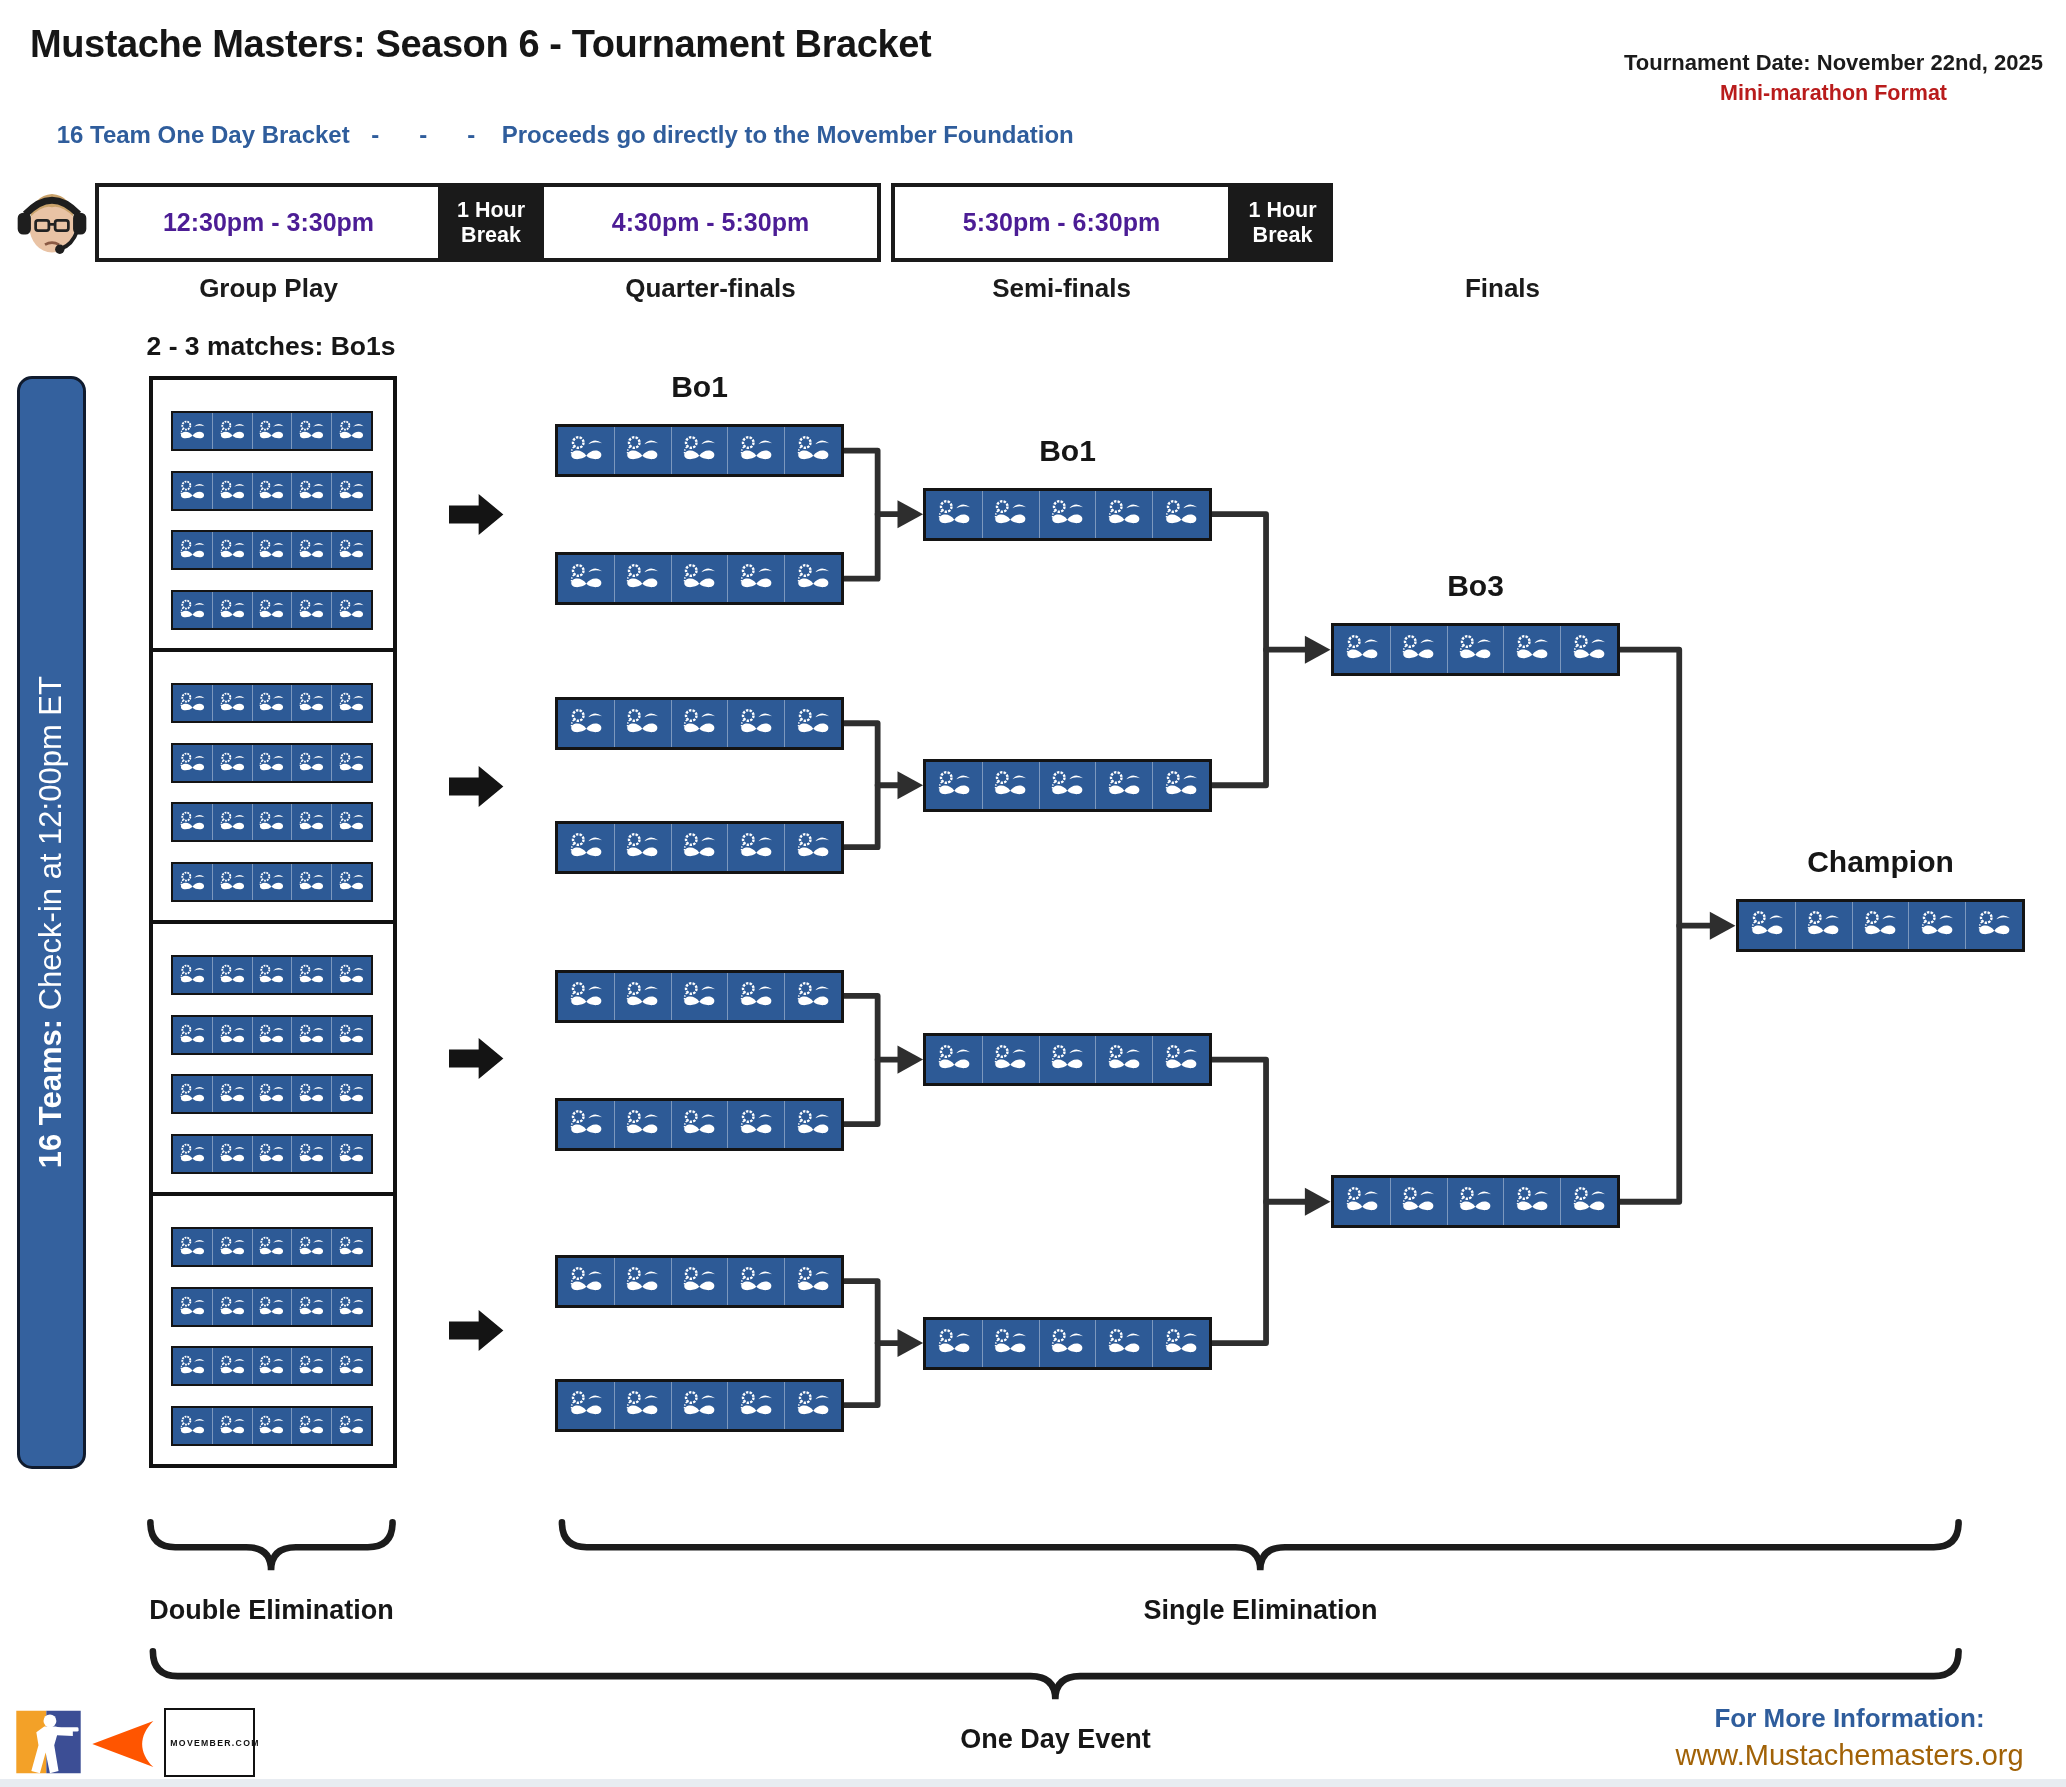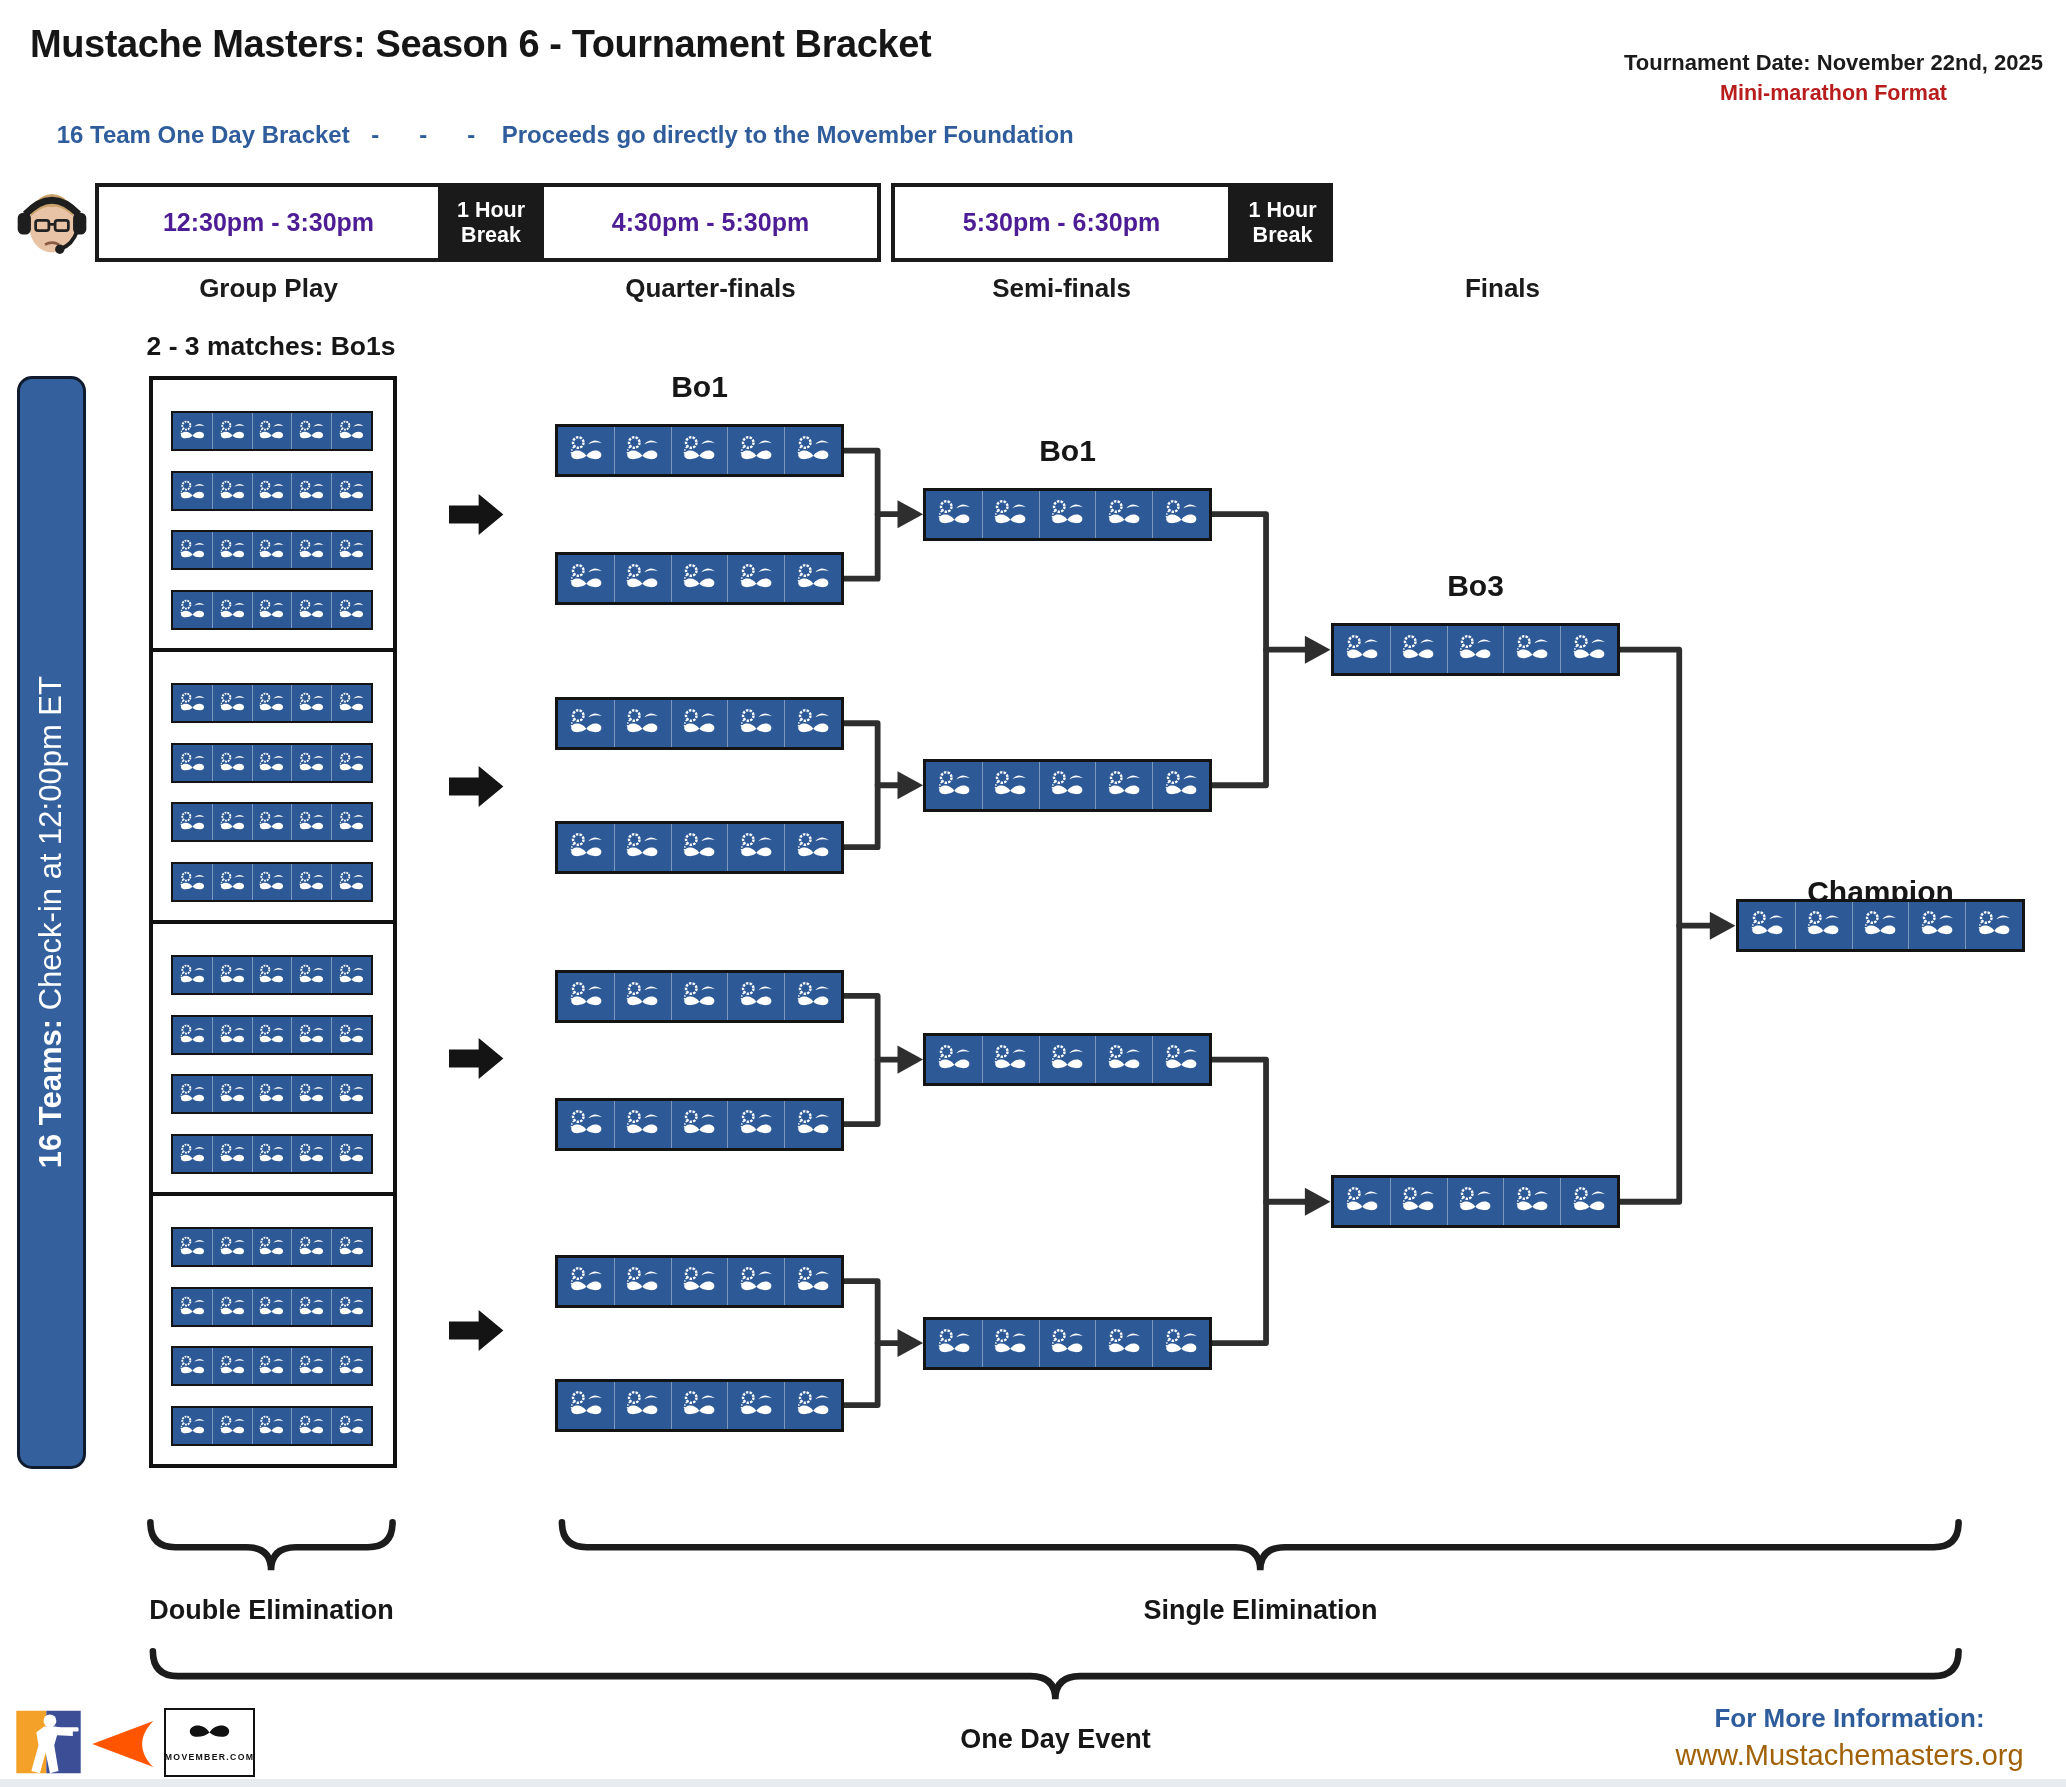--- a/index.html
+++ b/index.html
@@ -47,21 +47,21 @@
   .block-arrow{position:absolute;left:449px;width:56px;height:45px;}
 
   .overlay{position:absolute;left:0;top:0;pointer-events:none;}
 
   
   .elim-label{position:absolute;width:347px;text-align:center;font-size:27px;font-weight:bold;color:#161616;}
   .info-block{position:absolute;right:18px;top:1703px;width:397px;text-align:center;}
   .info-label{font-size:26px;font-weight:bold;color:#2f5d9c;}
   .info-url{font-size:29px;color:#a16207;margin-top:5px;}
   .movember-box{position:absolute;left:164px;top:1708px;width:91px;height:69px;background:#fff;
-                border:2.5px solid #111;box-sizing:border-box;display:flex;flex-direction:column;
+                border:2.5px solid #111;box-sizing:border-box;display:flex;
                 align-items:center;justify-content:center;gap:11px;}
   .movember-text{font-size:8.7px;font-weight:bold;letter-spacing:1.3px;color:#111;white-space:nowrap;}
   .bottom-strip{position:absolute;left:0;top:1779px;width:2066px;height:8.3px;background:#e8ecf1;}
 </style>
 </head>
 <body>
 
 <div class="canvas">
 
   <svg width="0" height="0" style="position:absolute" aria-hidden="true">
@@ -603,21 +603,21 @@
     <g stroke="#1c1c1c" stroke-width="8" fill="none" stroke-linecap="round">
       <path d="M182 1842 Q182 1872 212 1872 H298 Q328 1872 328 1900 Q328 1872 358 1872 H445 Q475 1872 475 1842"></path>
       <path d="M680 1842 Q680 1872 710 1872 H1495 Q1525 1872 1525 1900 Q1525 1872 1555 1872 H2340 Q2370 1872 2370 1842"></path>
       <path d="M185 1998 Q185 2028 215 2028 H1247 Q1277 2028 1277 2056 Q1277 2028 1307 2028 H2340 Q2370 2028 2370 1998"></path>
     </g>
   </svg>
 
   <div class="round-label" style="left:555px;top:370px">Bo1</div>
   <div class="round-label" style="left:923px;top:434px">Bo1</div>
   <div class="round-label" style="left:1331px;top:569px">Bo3</div>
-  <div class="round-label" style="left:1736px;top:875px">Champion</div>
+  <div class="round-label" style="left:1736px;top:845px">Champion</div>
 
   <div class="team-bar match-bar" style="left:555px;top:424px">
       <div class="cell">
         <svg viewBox="0 0 100 100">
           <use href="#mmico"></use>
         </svg>
       </div>
       <div class="cell">
         <svg viewBox="0 0 100 100">
           <use href="#mmico"></use>

